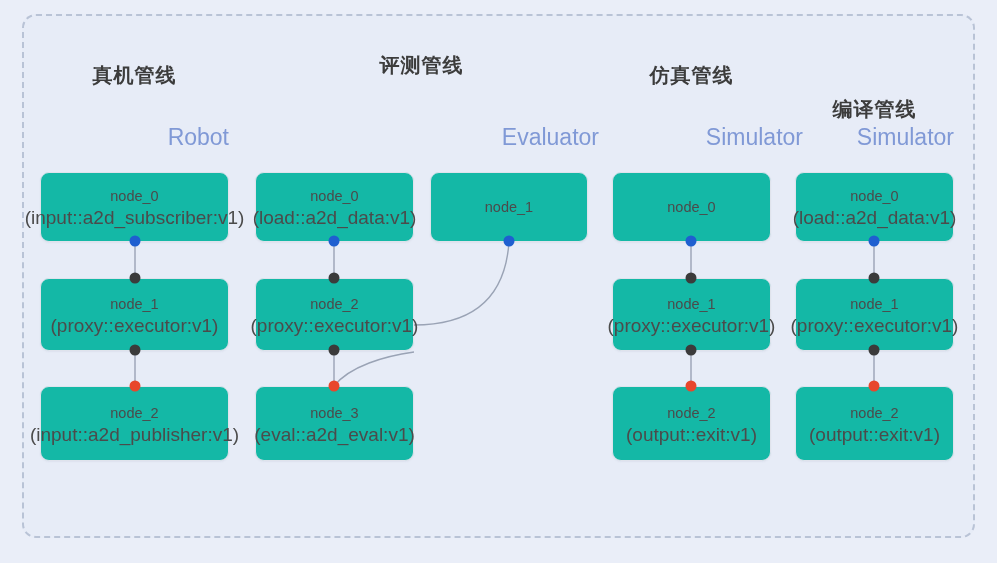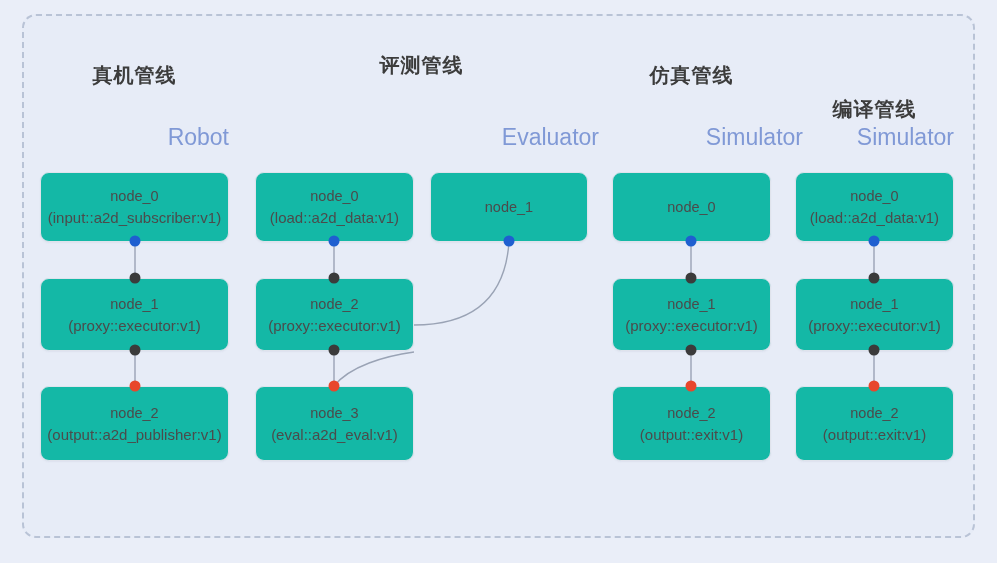--- a/index.html
+++ b/index.html
@@ -59,21 +59,21 @@
     align-items: center;
     justify-content: center;
     text-align: center;
   }
   .node-name {
     font-size: 14.5px;
     color: #4b4b4b;
     line-height: 21px;
   }
   .node-type {
-    font-size: 15px;
+    font-size: 19px;
     color: #4b4b4b;
     line-height: 21px;
   }
   
   .port {
     position: absolute;
     width: 11px;
     height: 11px;
     border-radius: 50%;
     transform: translate(-50%, -50%);
@@ -120,21 +120,21 @@
       <div class="node" style="left: 40px; top: 172px; width: 189px; height: 70px;">
         <div class="node-name">node_0</div>
         <div class="node-type">(input::a2d_subscriber:v1)</div>
       </div>
       <div class="node" style="left: 40px; top: 278px; width: 189px; height: 73px;">
         <div class="node-name">node_1</div>
         <div class="node-type">(proxy::executor:v1)</div>
       </div>
       <div class="node" style="left: 40px; top: 386px; width: 189px; height: 75px;">
         <div class="node-name">node_2</div>
-        <div class="node-type">(output::a2d_publisher:v1)</div>
+        <div class="node-type">(input::a2d_publisher:v1)</div>
       </div>
       <div class="port port-out-blue" style="left: 135px; top: 241px;"></div>
       <div class="port port-in-black" style="left: 135px; top: 278px;"></div>
       <div class="port port-out-black" style="left: 135px; top: 350px;"></div>
       <div class="port port-in-red" style="left: 135px; top: 386px;"></div>
       <div class="col-title-cn" style="left: 255px; top: 52px; width: 333px;">评测管线</div>
       <div class="col-title-en" style="left: 266px; top: 124px; width: 333px;">Evaluator</div>
       <div class="node" style="left: 255px; top: 172px; width: 159px; height: 70px;">
         <div class="node-name">node_0</div>
         <div class="node-type">(load::a2d_data:v1)</div>

